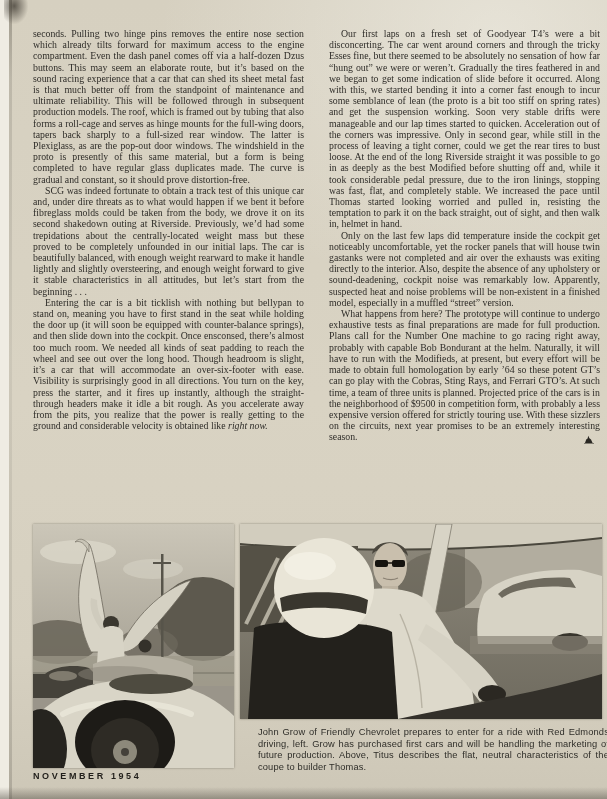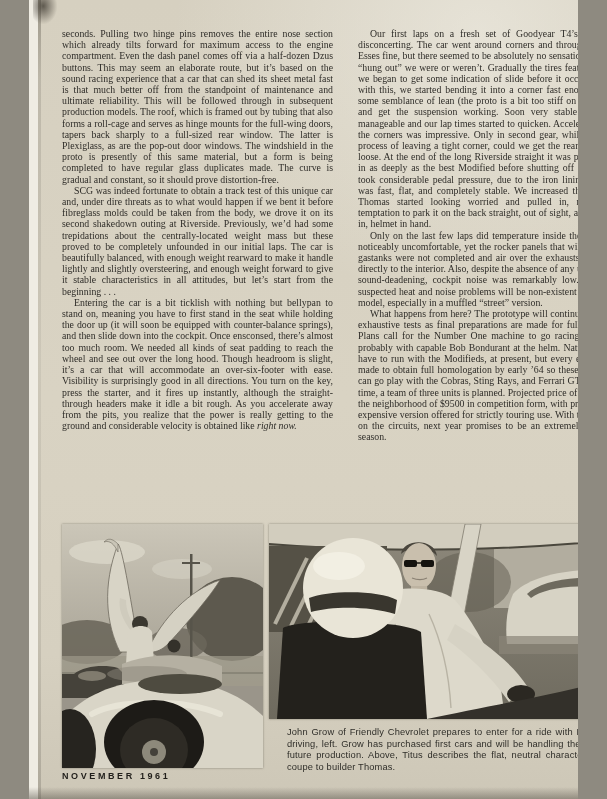--- a/index.html
+++ b/index.html
@@ -1,19 +1,19 @@
 <!DOCTYPE html>
 <html lang="en"><head>
 <meta charset="utf-8">
 <title>Magazine Page Scan</title>
 <style>
   html,body{margin:0;padding:0;background:#8e8a80;}
   #page{
     position:relative;
-    width:549px;height:799px;
+    width:607px;height:799px;
     margin:0 auto;
     overflow:hidden;
     background:
       radial-gradient(90% 55% at 82% 4%, rgba(243,241,233,.55), rgba(243,241,233,0) 62%),
       linear-gradient(180deg,#d6d0c0 0%,#d9d3c3 50%,#d6d0c0 82%,#cdc7b7 100%);
     font-family:"Liberation Serif","DejaVu Serif",serif;
     color:#2e2c28;
   }
   
   .edge-left-white{position:absolute;left:0;top:0;width:9px;height:799px;background:#efece3;}
@@ -183,17 +183,17 @@
       <circle cx="84" cy="64" r="50" fill="#e9e5d7"></circle>
       <ellipse cx="70" cy="42" rx="26" ry="14" fill="#f4f1e6" opacity=".8"></ellipse>
       <path d="M40,74 C60,66 110,66 128,76 L126,90 C100,82 64,82 42,88 Z" fill="#39362e"></path>
 
       <path d="M158,195 L362,195 L362,150 C300,168 220,182 158,195 Z" fill="#33302a"></path>
     </svg>
   </div>
 
   <div class="caption">John Grow of Friendly Chevrolet prepares to enter for a ride with Red Edmonds driving, left. Grow has purchased first cars and will be handling the marketing of future production. Above, Titus describes the flat, neutral characteristics of the coupe to builder Thomas.</div>
 
-  <div class="footer-issue">NOVEMBER 1961</div>
+  <div class="footer-issue">NOVEMBER 1954</div>
   <div class="footer-page">25</div>
 
   <div class="edge-bottom"></div>
 </div>
 
 </body></html>

